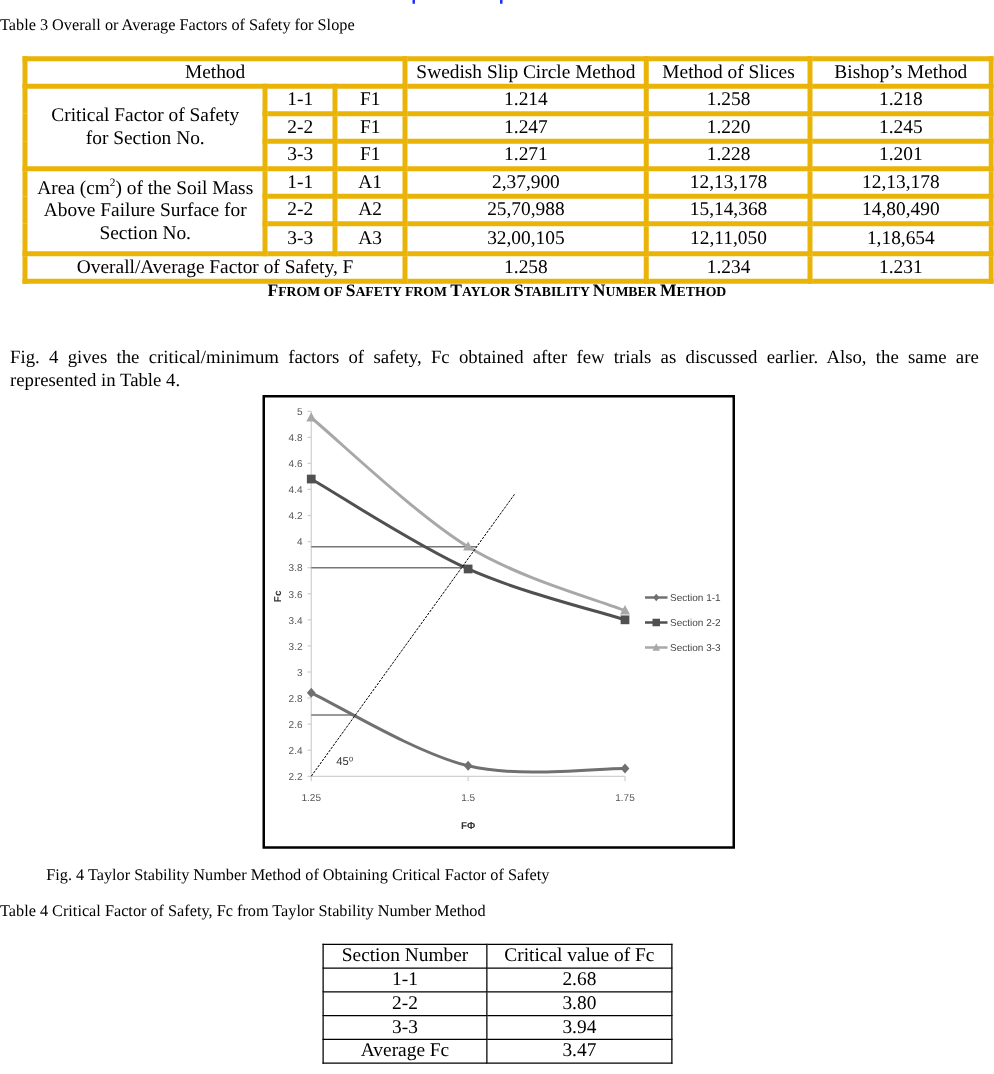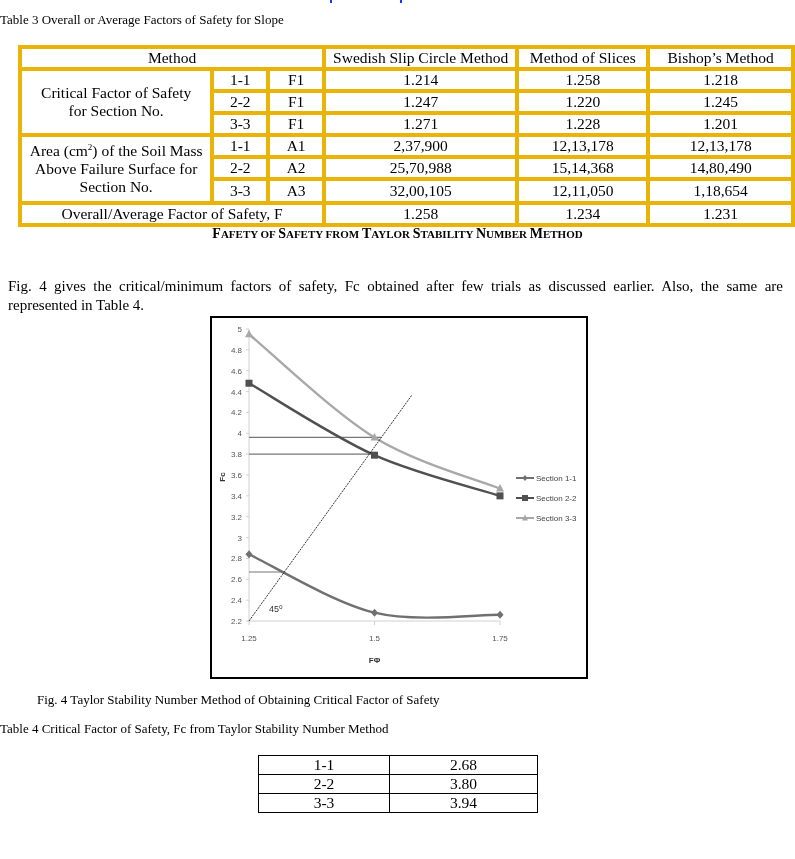--- a/index.html
+++ b/index.html
@@ -96,21 +96,21 @@
   </tr>
   <tr>
     <td colspan="3">Overall/Average Factor of Safety, F</td>
     <td>1.258</td>
     <td>1.234</td>
     <td>1.231</td>
   </tr>
 </tbody>
   </table>
 
-<div class="heading" id="heading"><span class="big">F</span><span class="sc">AFETY OF </span><span class="big">S</span><span class="sc">AFETY FROM </span><span class="big">T</span><span class="sc">AYLOR </span><span class="big">S</span><span class="sc">TABILITY </span><span class="big">N</span><span class="sc">UMBER </span><span class="big">M</span><span class="sc">ETHOD</span></div>
+<div class="heading" id="heading"><span class="big">F</span><span class="sc">FROM OF </span><span class="big">S</span><span class="sc">AFETY FROM </span><span class="big">T</span><span class="sc">AYLOR </span><span class="big">S</span><span class="sc">TABILITY </span><span class="big">N</span><span class="sc">UMBER </span><span class="big">M</span><span class="sc">ETHOD</span></div>
 
 <div class="para">Fig. 4 gives the critical/minimum factors of safety, Fc obtained after few trials as discussed earlier. Also, the same are represented in Table 4.</div>
 
 <div class="chart-frame">
   <svg id="chart" width="374" height="359">
     <g id="yticks">
         <line x1="34" x2="37" y1="303" y2="303" stroke="#d0d0d0"></line>
         <text x="30" y="306" text-anchor="end" class="tick">2.2</text>
         <line x1="34" x2="37" y1="282.14285714285717" y2="282.14285714285717" stroke="#d0d0d0"></line>
         <text x="30" y="285.14285714285717" text-anchor="end" class="tick">2.4</text>
@@ -190,26 +190,34 @@
 
 <div class="caption" style="top:692px;margin-left:37px;">Fig. 4 Taylor Stability Number Method of Obtaining Critical Factor of Safety</div>
 <div class="caption" style="top:721px;">Table 4 Critical Factor of Safety, Fc from Taylor Stability Number Method</div>
 
 <table class="t4">
   <colgroup>
       <col style="width:131px">
       <col style="width:148px">
     </colgroup>
   <tbody>
+      <tr>
+    <td>Section Number</td>
+    <td>Critical value of Fc</td>
+  </tr>
   <tr>
     <td>1-1</td>
     <td>2.68</td>
   </tr>
   <tr>
     <td>2-2</td>
     <td>3.80</td>
   </tr>
   <tr>
     <td>3-3</td>
     <td>3.94</td>
   </tr>
+  <tr>
+    <td>Average Fc</td>
+    <td>3.47</td>
+  </tr>
 </tbody>
   </table>
 
 </body></html>

